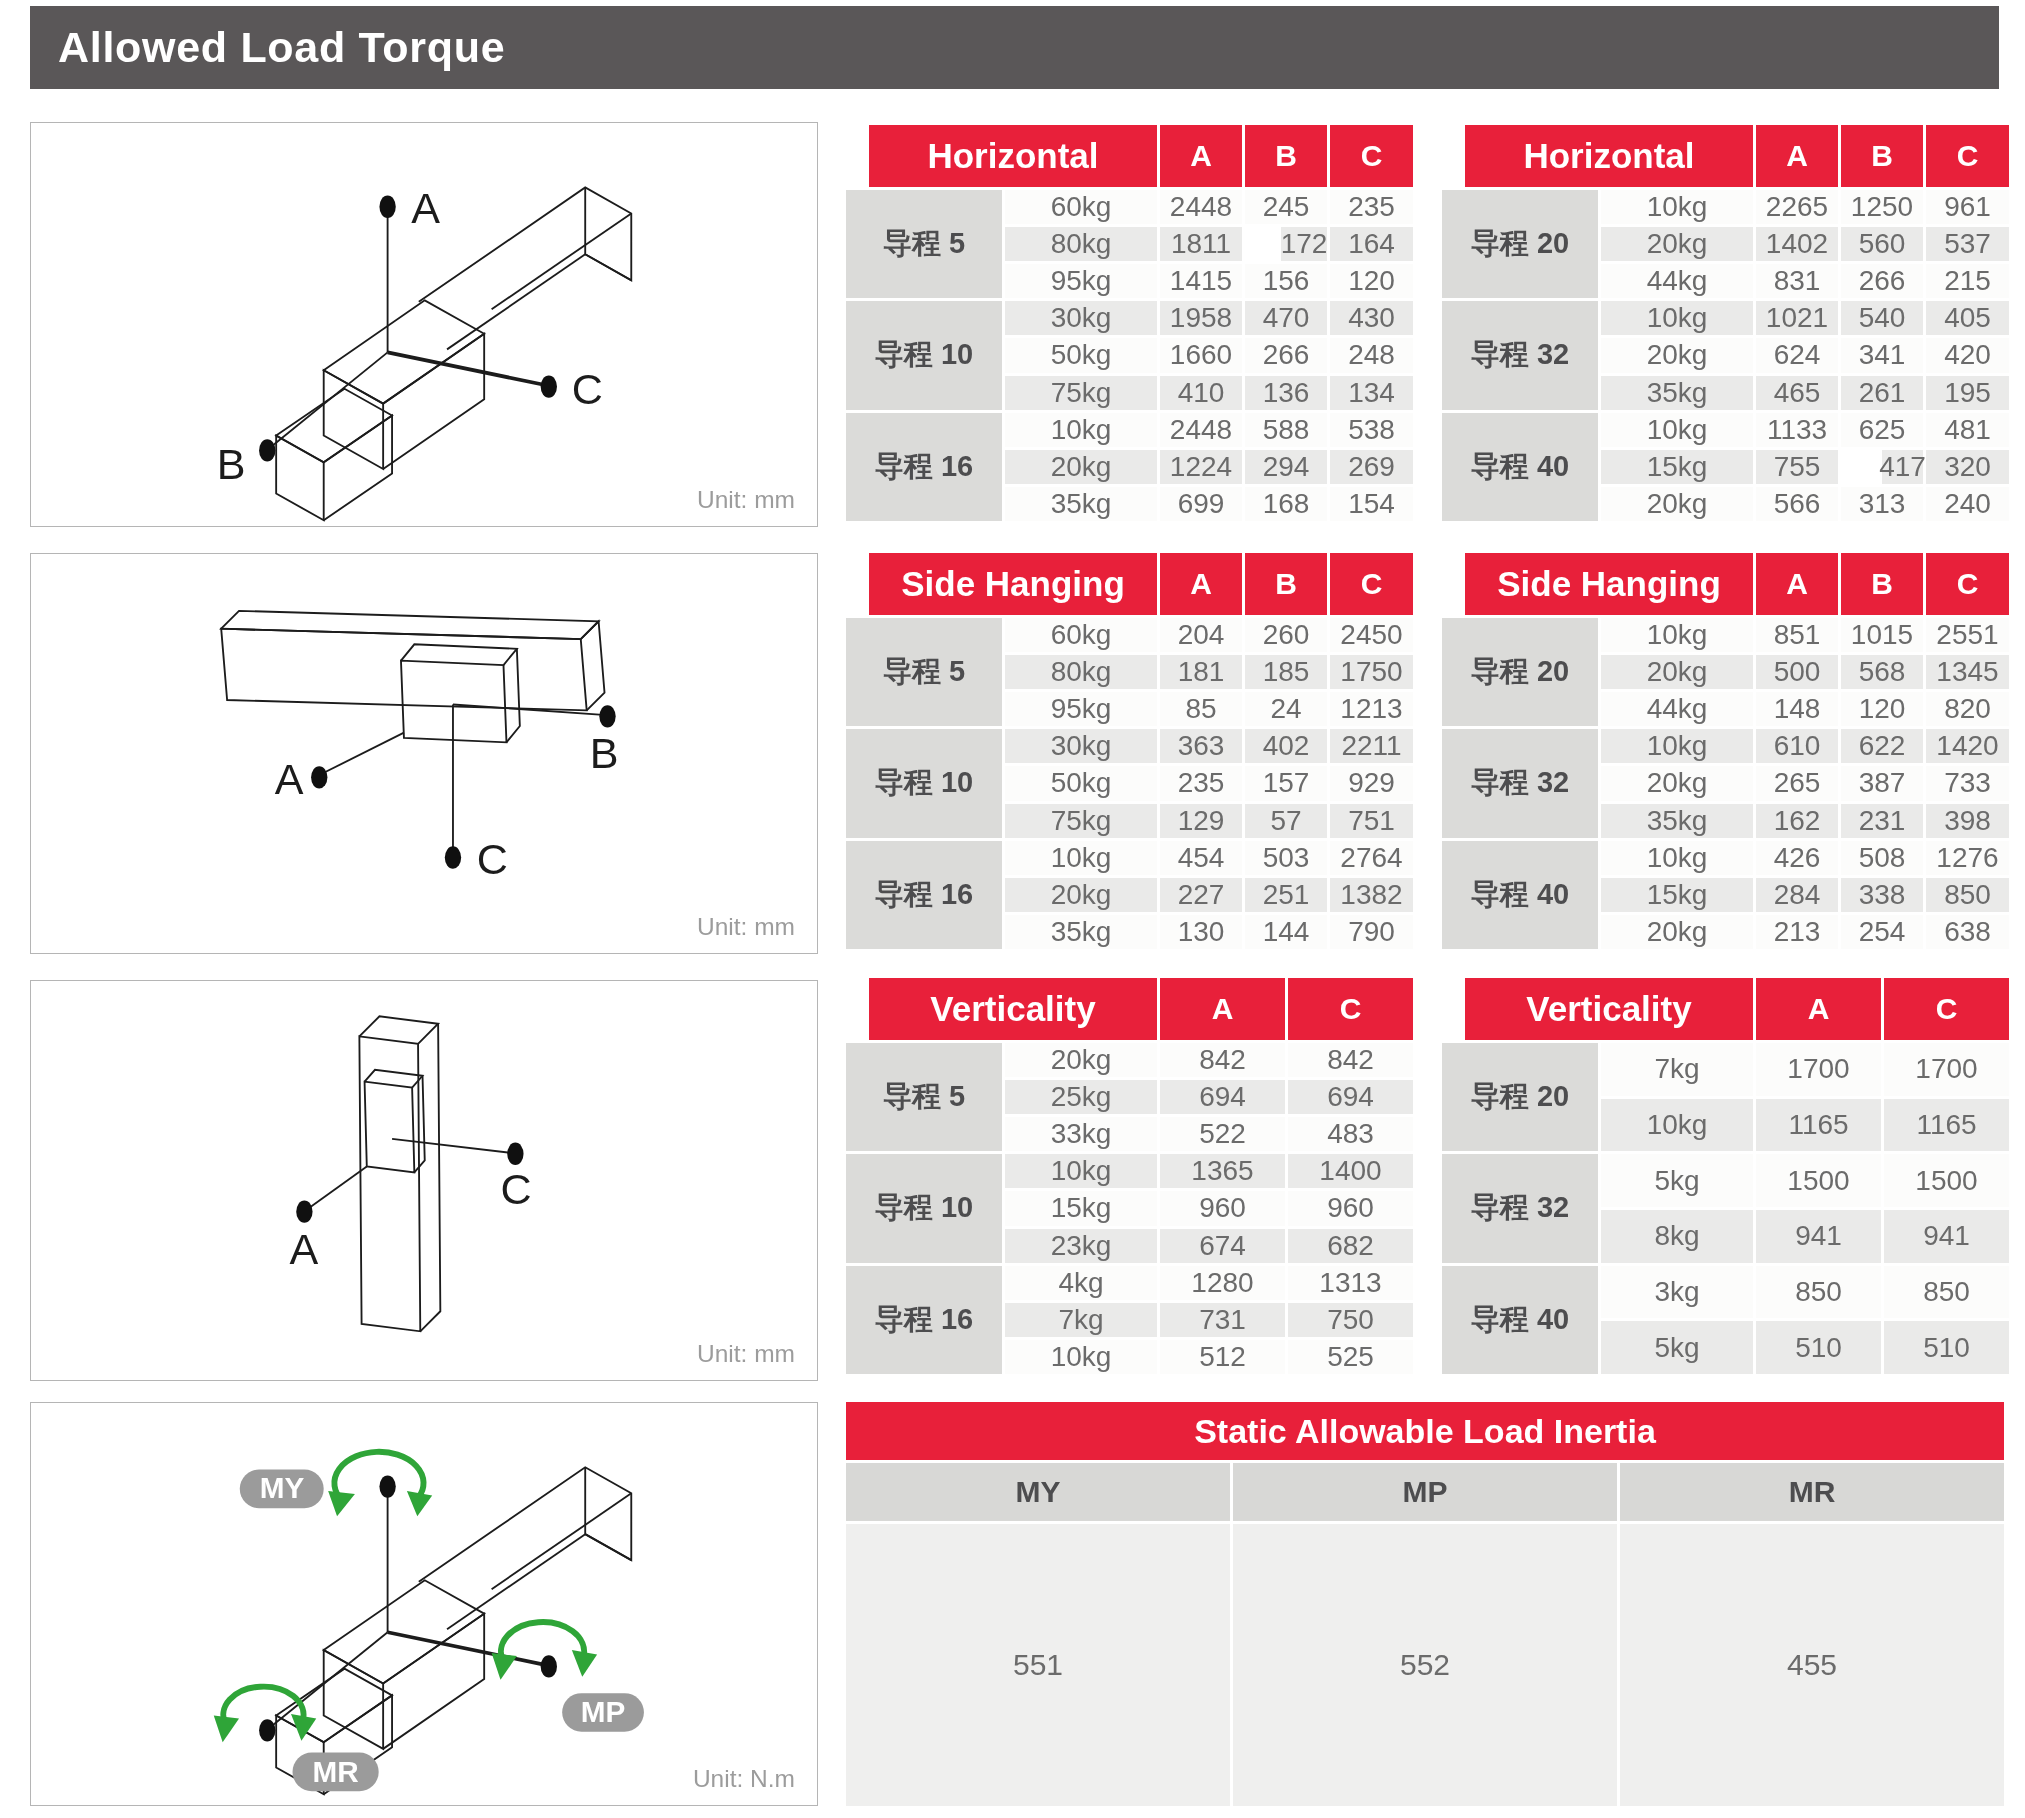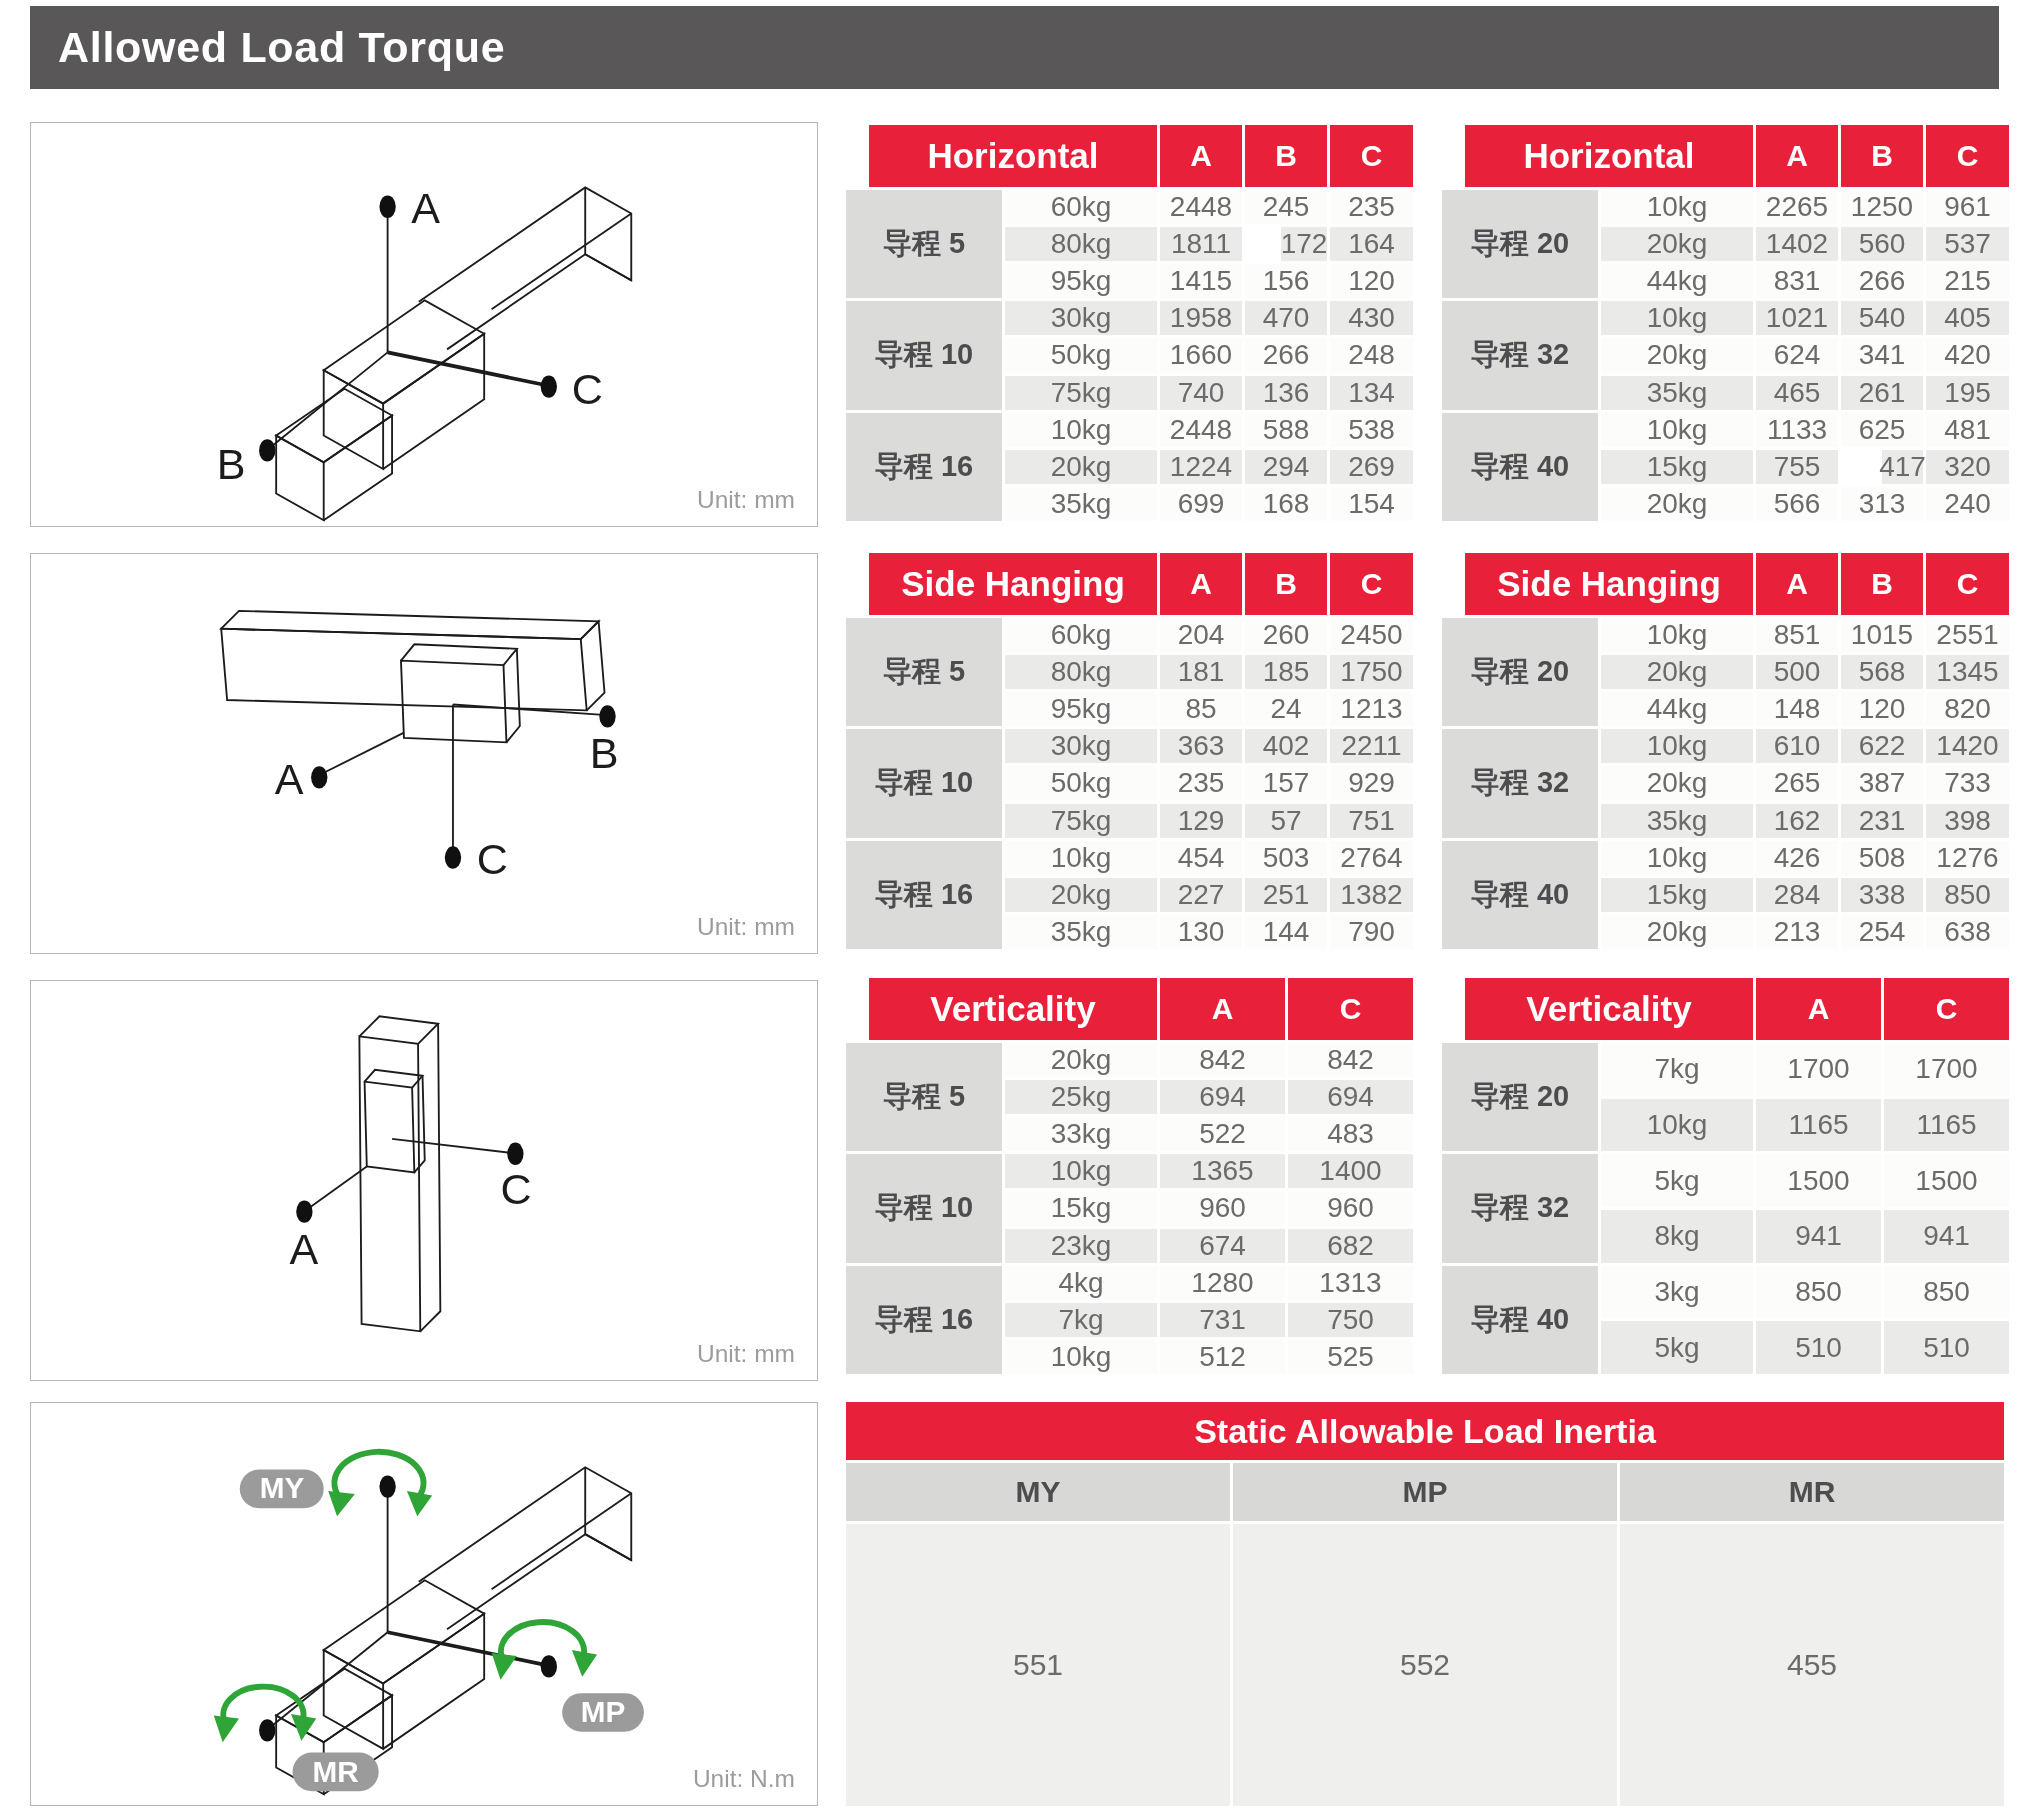--- a/index.html
+++ b/index.html
@@ -209,21 +209,21 @@
     <div class="lead" style="grid-area: 5 / 1 / 8 / 2;">导程 10</div>
     <div class="data even" style="grid-area: 5 / 2;">30kg</div>
     <div class="data even" style="grid-area: 5 / 3;">1958</div>
     <div class="data even" style="grid-area: 5 / 4;">470</div>
     <div class="data even" style="grid-area: 5 / 5;">430</div>
     <div class="data odd" style="grid-area: 6 / 2;">50kg</div>
     <div class="data odd" style="grid-area: 6 / 3;">1660</div>
     <div class="data odd" style="grid-area: 6 / 4;">266</div>
     <div class="data odd" style="grid-area: 6 / 5;">248</div>
     <div class="data even" style="grid-area: 7 / 2;">75kg</div>
-    <div class="data even" style="grid-area: 7 / 3;">740</div>
+    <div class="data even" style="grid-area: 7 / 3;">410</div>
     <div class="data even" style="grid-area: 7 / 4; text-align: center;">136</div>
     <div class="data even" style="grid-area: 7 / 5;">134</div>
     <div class="lead" style="grid-area: 8 / 1 / 11 / 2;">导程 16</div>
     <div class="data odd" style="grid-area: 8 / 2;">10kg</div>
     <div class="data odd" style="grid-area: 8 / 3;">2448</div>
     <div class="data odd" style="grid-area: 8 / 4;">588</div>
     <div class="data odd" style="grid-area: 8 / 5;">538</div>
     <div class="data even" style="grid-area: 9 / 2;">20kg</div>
     <div class="data even" style="grid-area: 9 / 3;">1224</div>
     <div class="data even" style="grid-area: 9 / 4;">294</div>

